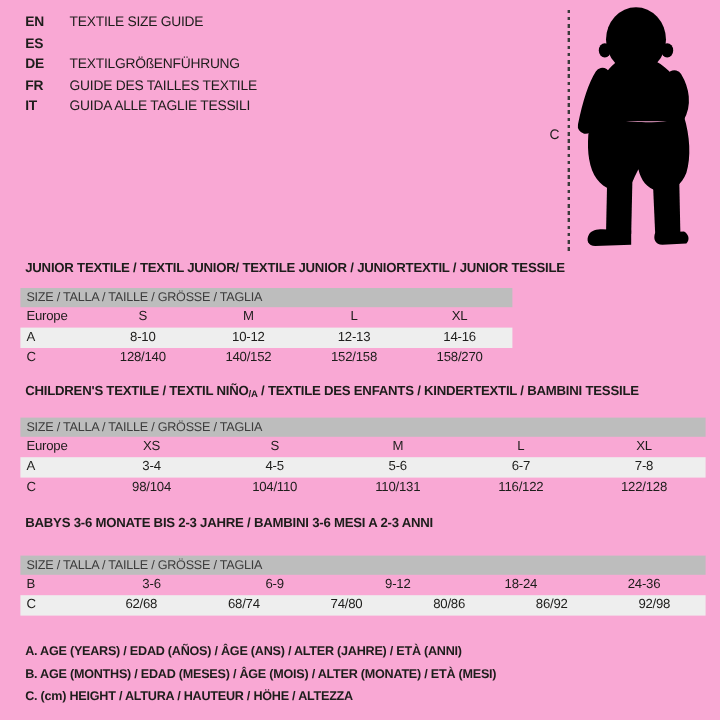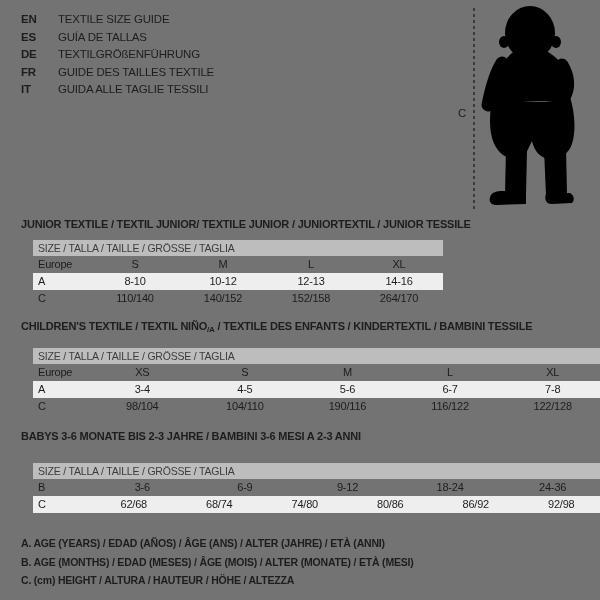--- a/index.html
+++ b/index.html
@@ -1,20 +1,20 @@
 <!DOCTYPE html>
 <html><head>
 <meta charset="utf-8">
 <style>
   * { margin: 0; padding: 0; box-sizing: border-box; }
   html, body { background: #ffffff; }
   body { font-family: "Liberation Sans", sans-serif; color: #1d1d1b; }
   #canvas {
     position: relative; width: 600px; height: 600px;
-    background: #737373; overflow: hidden;
+    background: #f9a8d4; overflow: hidden;
     letter-spacing: -0.2px;
   }
 
   
   .lang-block { position: absolute; left: 21px; top: 11px; }
   .lang-row { display: flex; height: 17.5px; line-height: 17.5px; }
   .lang-code { width: 37px; font-weight: bold; font-size: 11.5px; }
   .lang-label { font-weight: normal; font-size: 11.5px; white-space: nowrap; }
 
   
@@ -26,21 +26,21 @@
   .silhouette { position: absolute; left: 478px; top: 3px; }
 
   
   .section-title {
     position: absolute; left: 21px; font-weight: bold; font-size: 11px;
     line-height: 18px; white-space: nowrap;
   }
   .sub-inline { font-size: 8px; vertical-align: -2px; }
 
   
-  .size-table { position: absolute; left: 17px; font-size: 11px; margin-left: 16px; }
+  .size-table { position: absolute; left: 17px; font-size: 11px; }
   .t-bar {
     height: 16px; line-height: 16px; background: #bdbdbd; color: #3c3c3c;
     padding-left: 5px; font-size: 10.5px; white-space: nowrap;
   }
   .t-row { display: flex; height: 17px; line-height: 17px; }
   .t-row.stripe { background: #eeeeee; }
   .t-label { width: 58px; padding-left: 5px; }
   .t-cell { flex: 1; text-align: center; }
 
   
@@ -52,21 +52,20 @@
 
 <div id="canvas">
 
   <div class="lang-block">
     <div class="lang-row">
       <span class="lang-code">EN</span>
       <span class="lang-label">TEXTILE SIZE GUIDE</span>
     </div>
     <div class="lang-row">
       <span class="lang-code">ES</span>
-      <span class="lang-label">GUÍA DE TALLAS</span>
     </div>
     <div class="lang-row">
       <span class="lang-code">DE</span>
       <span class="lang-label">TEXTILGRÖßENFÜHRUNG</span>
     </div>
     <div class="lang-row">
       <span class="lang-code">FR</span>
       <span class="lang-label">GUIDE DES TAILLES TEXTILE</span>
     </div>
     <div class="lang-row">
@@ -105,24 +104,24 @@
     </div>
     <div class="t-row stripe">
       <span class="t-label">A</span>
       <span class="t-cell">8-10</span>
       <span class="t-cell">10-12</span>
       <span class="t-cell">12-13</span>
       <span class="t-cell">14-16</span>
     </div>
     <div class="t-row">
       <span class="t-label">C</span>
-      <span class="t-cell">110/140</span>
+      <span class="t-cell">128/140</span>
       <span class="t-cell">140/152</span>
       <span class="t-cell">152/158</span>
-      <span class="t-cell">264/170</span>
+      <span class="t-cell">158/270</span>
     </div>
   </div>
 
   <div class="section-title" style="top:317px"><span>CHILDREN'S TEXTILE / TEXTIL NIÑO</span><span class="sub-inline">/A</span><span> / TEXTILE DES ENFANTS / KINDERTEXTIL / BAMBINI TESSILE</span></div>
   <div class="size-table" style="top:348px; width:571px">
     <div class="t-bar">SIZE / TALLA / TAILLE / GRÖSSE / TAGLIA</div>
     <div class="t-row">
       <span class="t-label">Europe</span>
       <span class="t-cell">XS</span>
       <span class="t-cell">S</span>
@@ -135,21 +134,21 @@
       <span class="t-cell">3-4</span>
       <span class="t-cell">4-5</span>
       <span class="t-cell">5-6</span>
       <span class="t-cell">6-7</span>
       <span class="t-cell">7-8</span>
     </div>
     <div class="t-row">
       <span class="t-label">C</span>
       <span class="t-cell">98/104</span>
       <span class="t-cell">104/110</span>
-      <span class="t-cell">190/116</span>
+      <span class="t-cell">110/131</span>
       <span class="t-cell">116/122</span>
       <span class="t-cell">122/128</span>
     </div>
   </div>
 
   <div class="section-title" style="top:427px">
     <div>BABYS 3-6 MONATE BIS 2-3 JAHRE / BAMBINI 3-6 MESI A 2-3 ANNI</div>
   </div>
   <div class="size-table" style="top:463px; width:571px">
     <div class="t-bar">SIZE / TALLA / TAILLE / GRÖSSE / TAGLIA</div>

